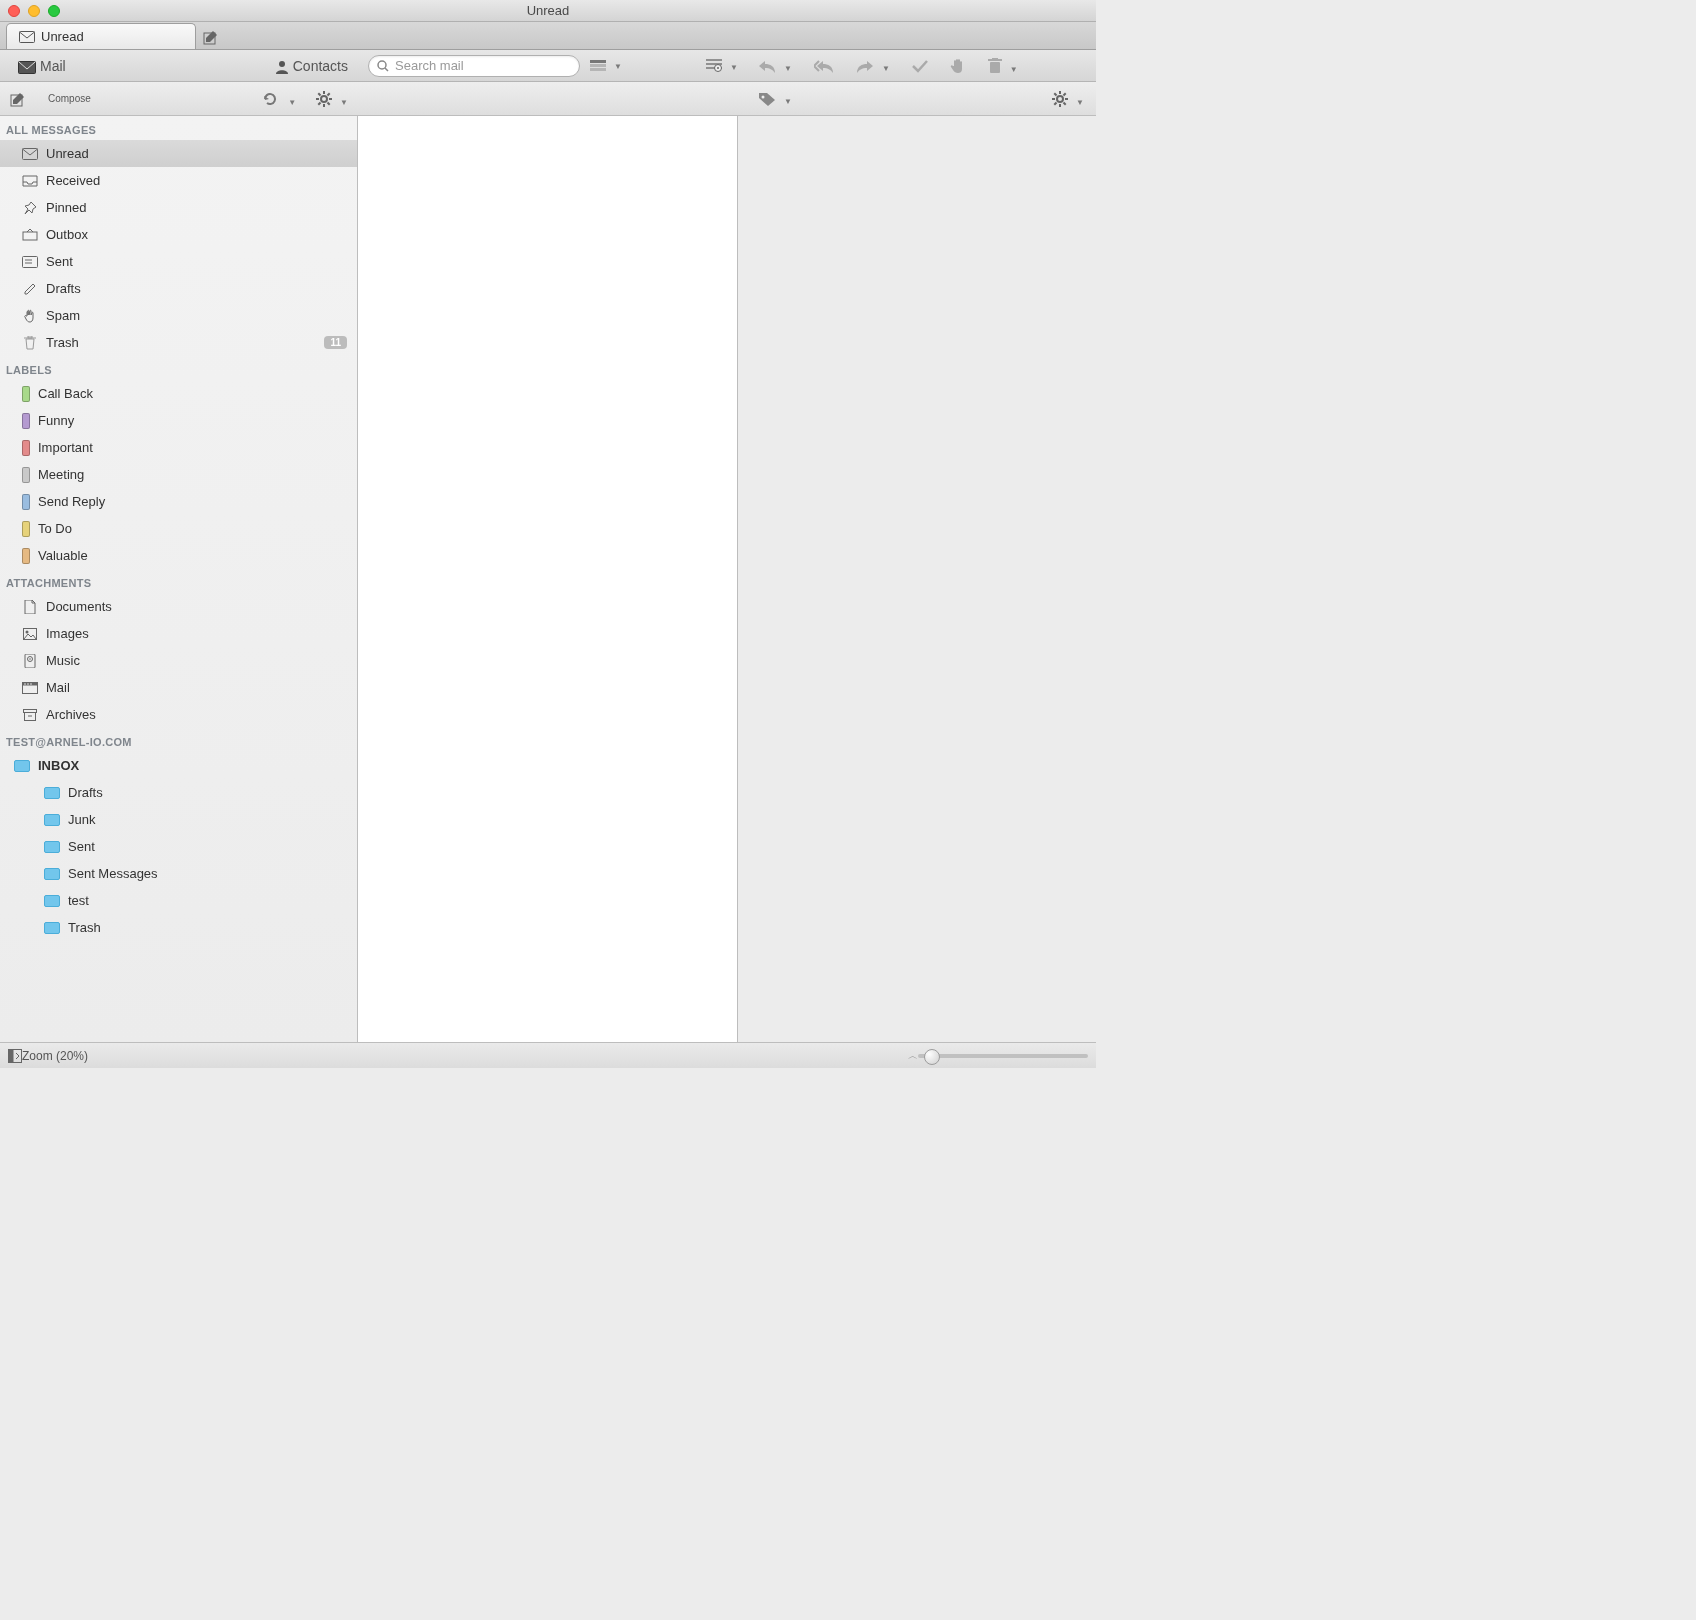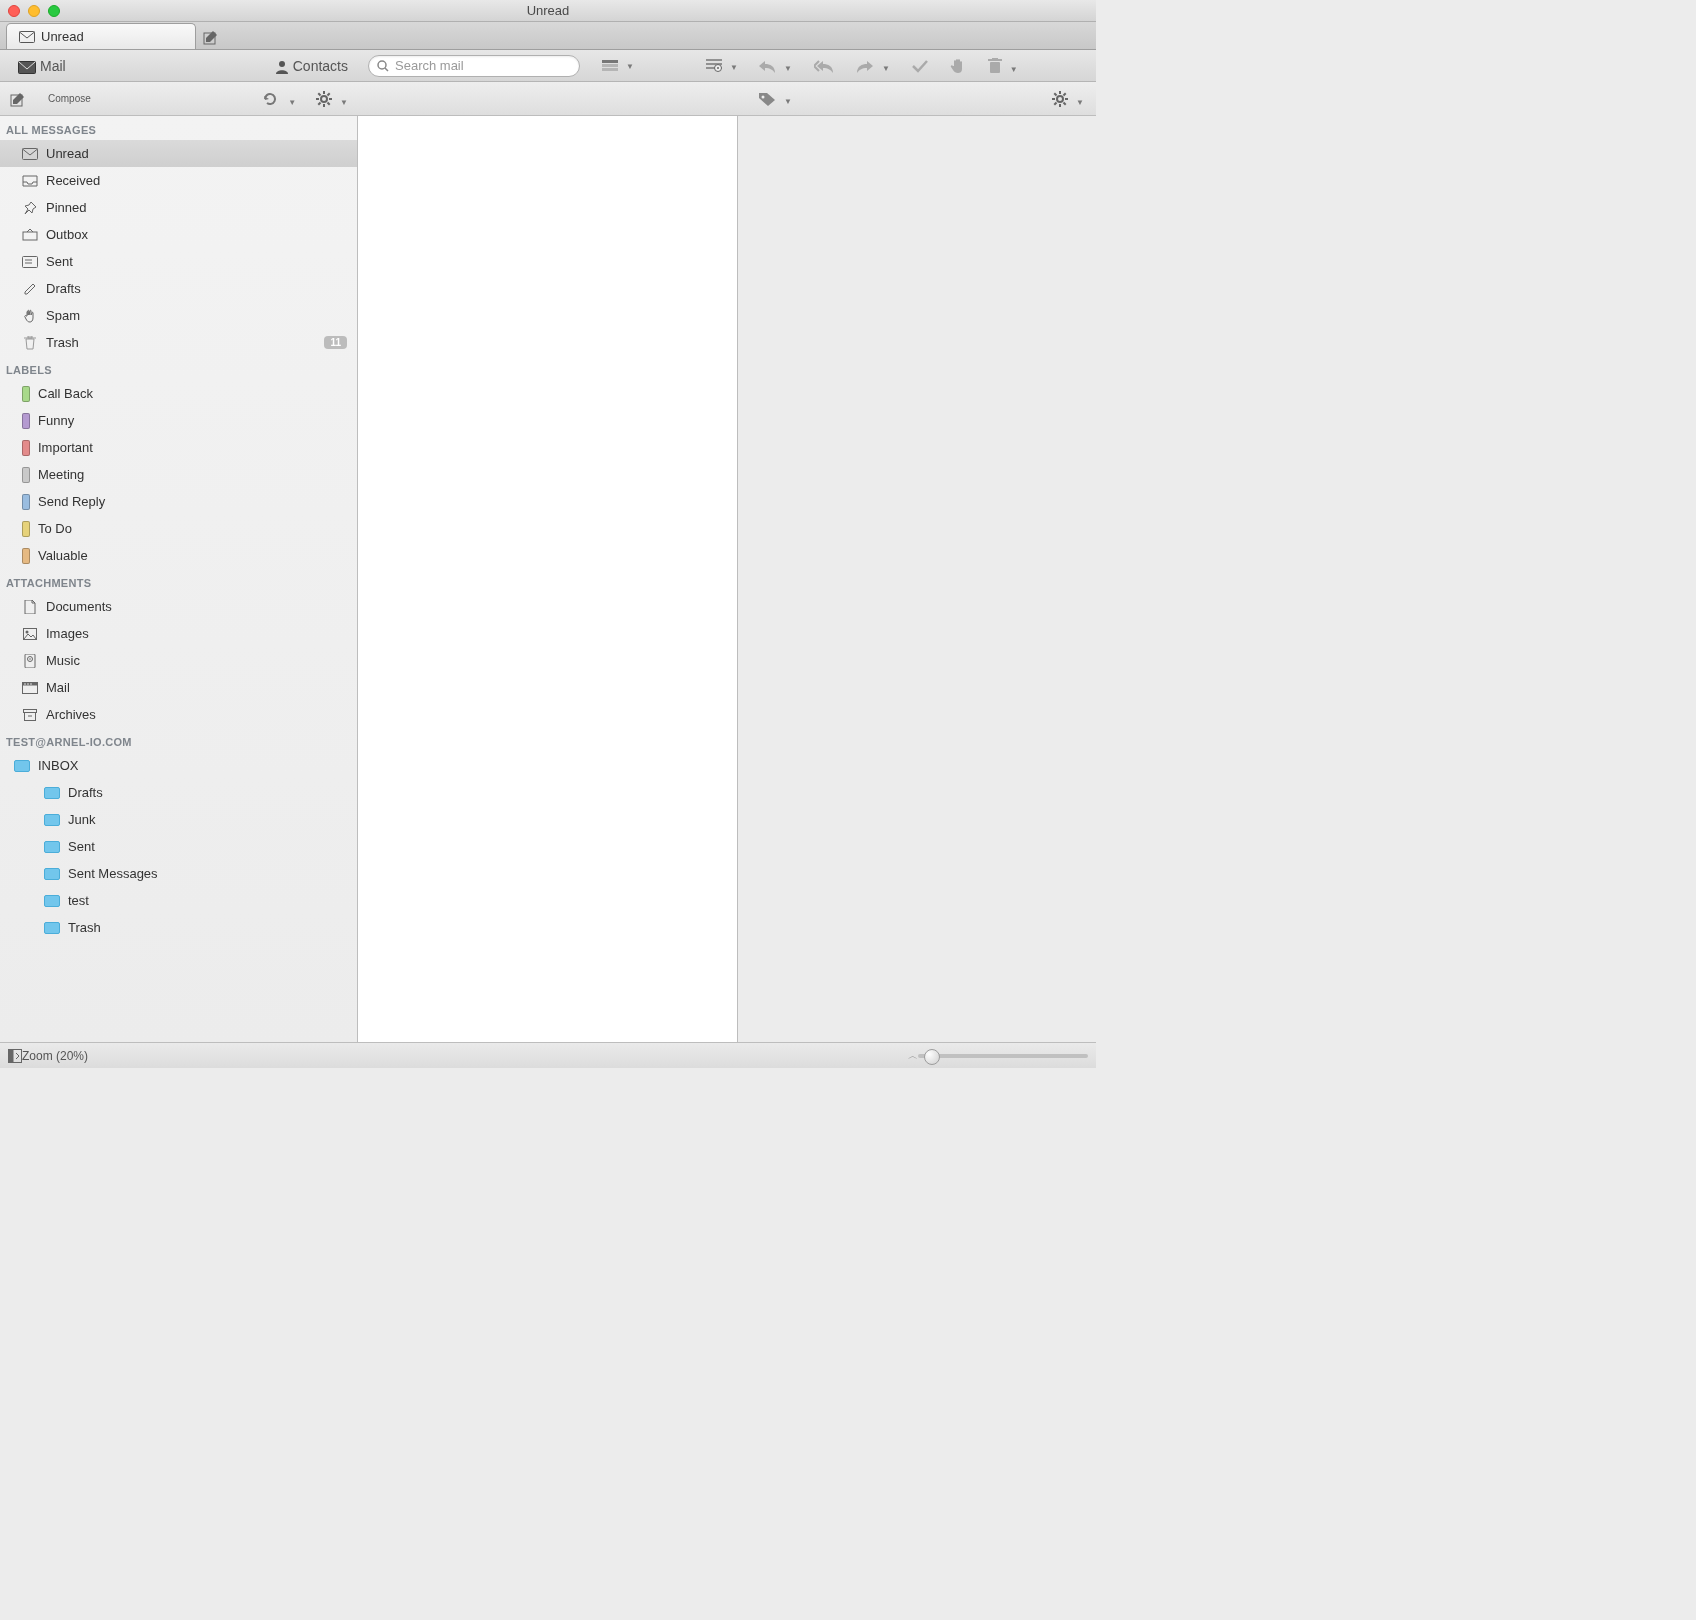--- a/index.html
+++ b/index.html
@@ -58,21 +58,21 @@
   }
   
   .toolbar {
     height: 32px;
     background: linear-gradient(#e7e7e7, #d6d6d6);
     border-bottom: 1px solid #b5b5b5;
     display: flex;
     align-items: center;
   }
   .toolbar-left { width: 358px; display: flex; align-items: center; padding: 0 10px; }
-  .toolbar-mid  { flex: 0 0 380px; display: flex; align-items: center; gap: 14px; padding-left: 10px; }
+  .toolbar-mid  { flex: 0 0 380px; display: flex; align-items: center; gap: 2px; padding-left: 10px; }
   .toolbar-right{ flex: 1; display: flex; align-items: center; gap: 14px; padding: 0 12px; justify-content: flex-start; }
   .tb-btn { color: #555; display: inline-flex; align-items: flex-end; gap: 4px; font-size: 14px; margin-left: 8px; }
   .tb-btn.disabled { color: #a8a8a8; }
   .spacer { flex: 1; }
   .searchbox {
     flex: 0 0 190px;
     height: 22px;
     background: #fff;
     border: 1px solid #b0b0b0;
     border-radius: 12px;
@@ -507,21 +507,21 @@
             <line x1="5" y1="7" x2="9" y2="7" stroke="#666"></line>
           </svg>
         </span>
         <span>Archives</span>
       </div>
 
     <div class="sb-header">TEST@ARNEL-IO.COM</div>
     <div class="sb-item" style="padding-left:6px">
       <span class="disclosure">▼</span>
       <span class="folder-icon folder-blue"></span>
-      <span style="font-weight:normal">INBOX</span>
+      <span style="font-weight:bold">INBOX</span>
     </div>
     <div class="sb-item indent1">
         <span class="folder-icon folder-blue"></span>
         <span>Drafts</span>
       </div>
     <div class="sb-item indent1">
         <span class="folder-icon folder-blue"></span>
         <span>Junk</span>
       </div>
     <div class="sb-item indent1">

